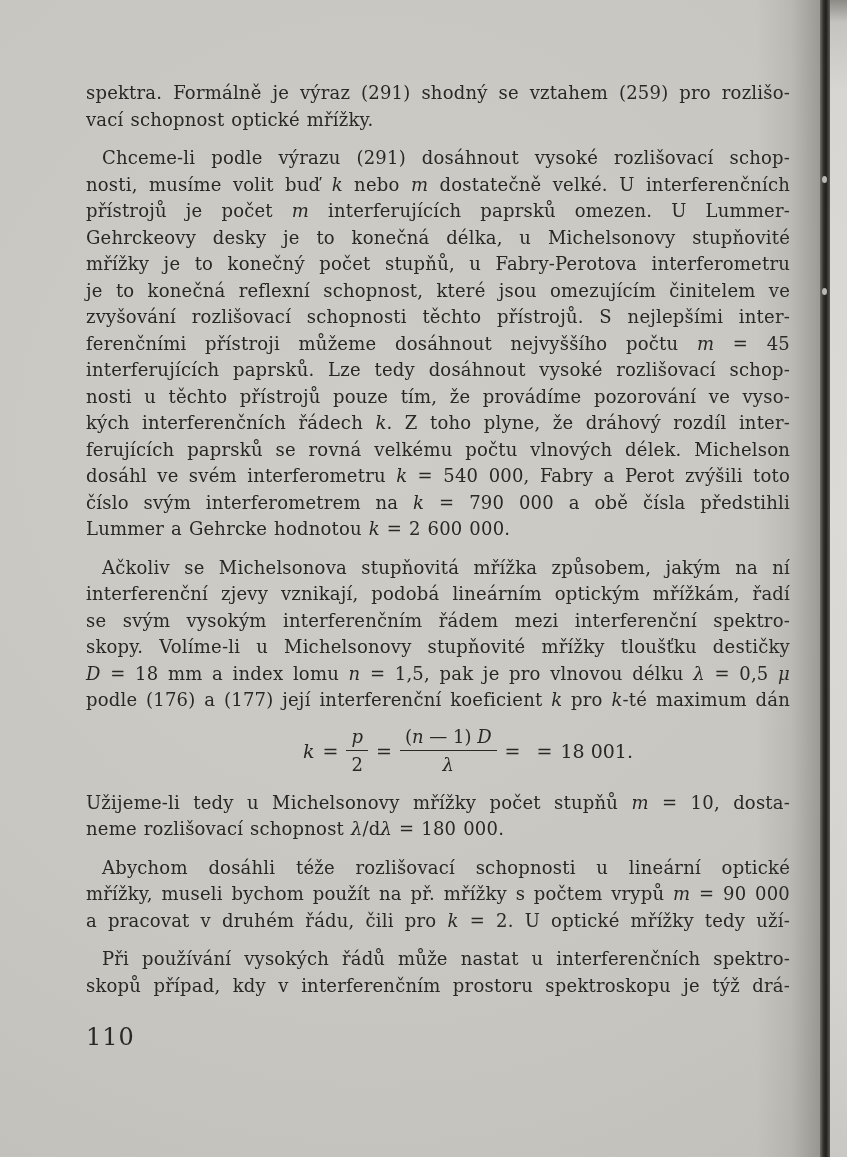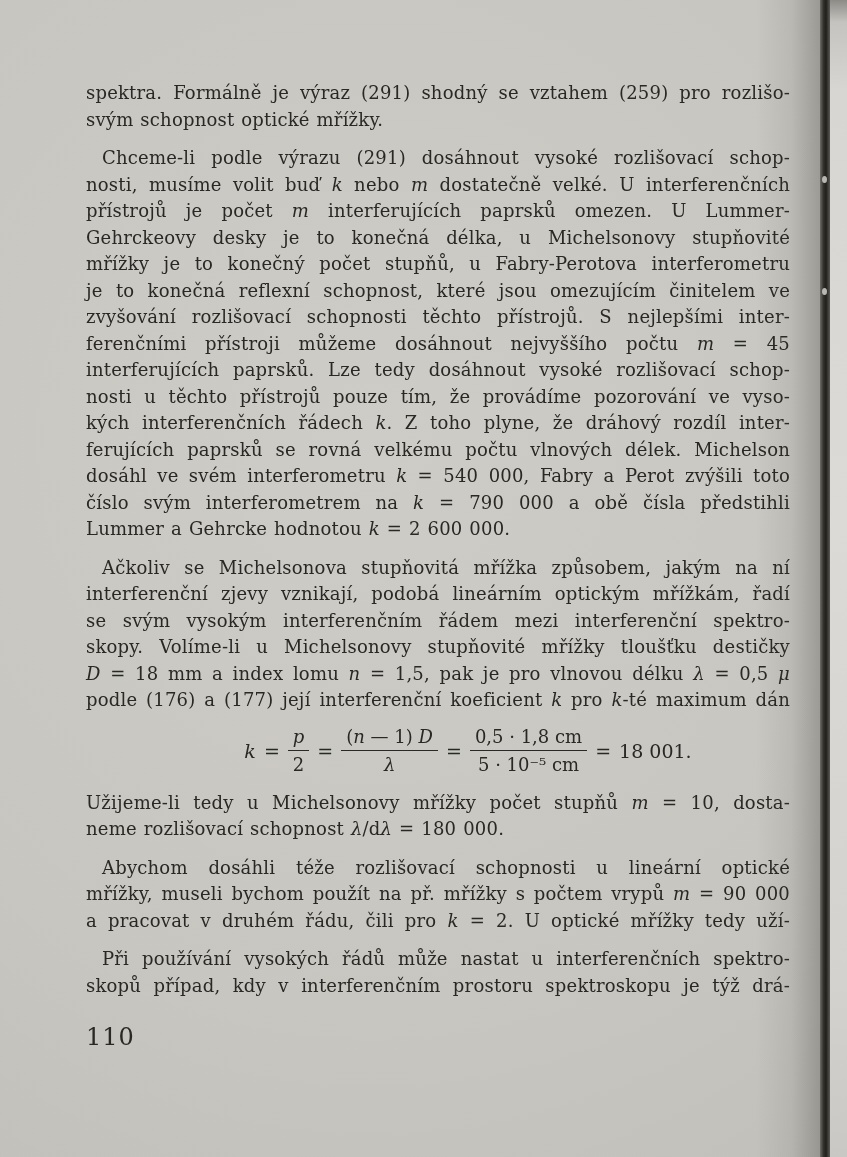--- a/index.html
+++ b/index.html
@@ -85,21 +85,21 @@
 </style>
 </head>
 <body>
 
 <div class="scan">
   <div class="page-body">
 
     <div id="before-formula">
         <div class="para">
           <div class="line">spektra. Formálně je výraz (291) shodný se vztahem (259) pro rozlišo-</div>
-          <div class="line last">svým schopnost optické mřížky.</div>
+          <div class="line last">vací schopnost optické mřížky.</div>
         </div>
         <div class="para indent">
           <div class="line" style="text-indent: 16px;">Chceme-li podle výrazu (291) dosáhnout vysoké rozlišovací schop-</div>
           <div class="line">nosti, musíme volit buď <i>k</i> nebo <i>m</i> dostatečně velké. U interferenčních</div>
           <div class="line">přístrojů je počet <i>m</i> interferujících paprsků omezen. U Lummer-</div>
           <div class="line">Gehrckeovy desky je to konečná délka, u Michelsonovy stupňovité</div>
           <div class="line">mřížky je to konečný počet stupňů, u Fabry-Perotova interferometru</div>
           <div class="line">je to konečná reflexní schopnost, které jsou omezujícím činitelem ve</div>
           <div class="line">zvyšování rozlišovací schopnosti těchto přístrojů. S nejlepšími inter-</div>
           <div class="line">ferenčními přístroji můžeme dosáhnout nejvyššího počtu <i>m</i> = 45</div>
@@ -127,24 +127,20 @@
       <span class="frac">
         <span class="num"><i>p</i></span>
         <span class="den">2</span>
       </span>
       <span class="feq">=</span>
       <span class="frac">
         <span class="num">(<i>n</i> — 1) <i>D</i></span>
         <span class="den"><i>λ</i></span>
       </span>
       <span class="feq">=</span>
-      <span class="frac">
-        <span class="num">0,5 · 1,8 cm</span>
-        <span class="den">5 · 10⁻⁵ cm</span>
-      </span>
       <span class="feq">=</span>
       <span class="fv">18 001.</span>
     </div>
 
     <div id="after-formula">
         <div class="para">
           <div class="line">Užijeme-li tedy u Michelsonovy mřížky počet stupňů <i>m</i> = 10, dosta-</div>
           <div class="line last">neme rozlišovací schopnost <i>λ</i>/d<i>λ</i> = 180 000.</div>
         </div>
         <div class="para indent">

